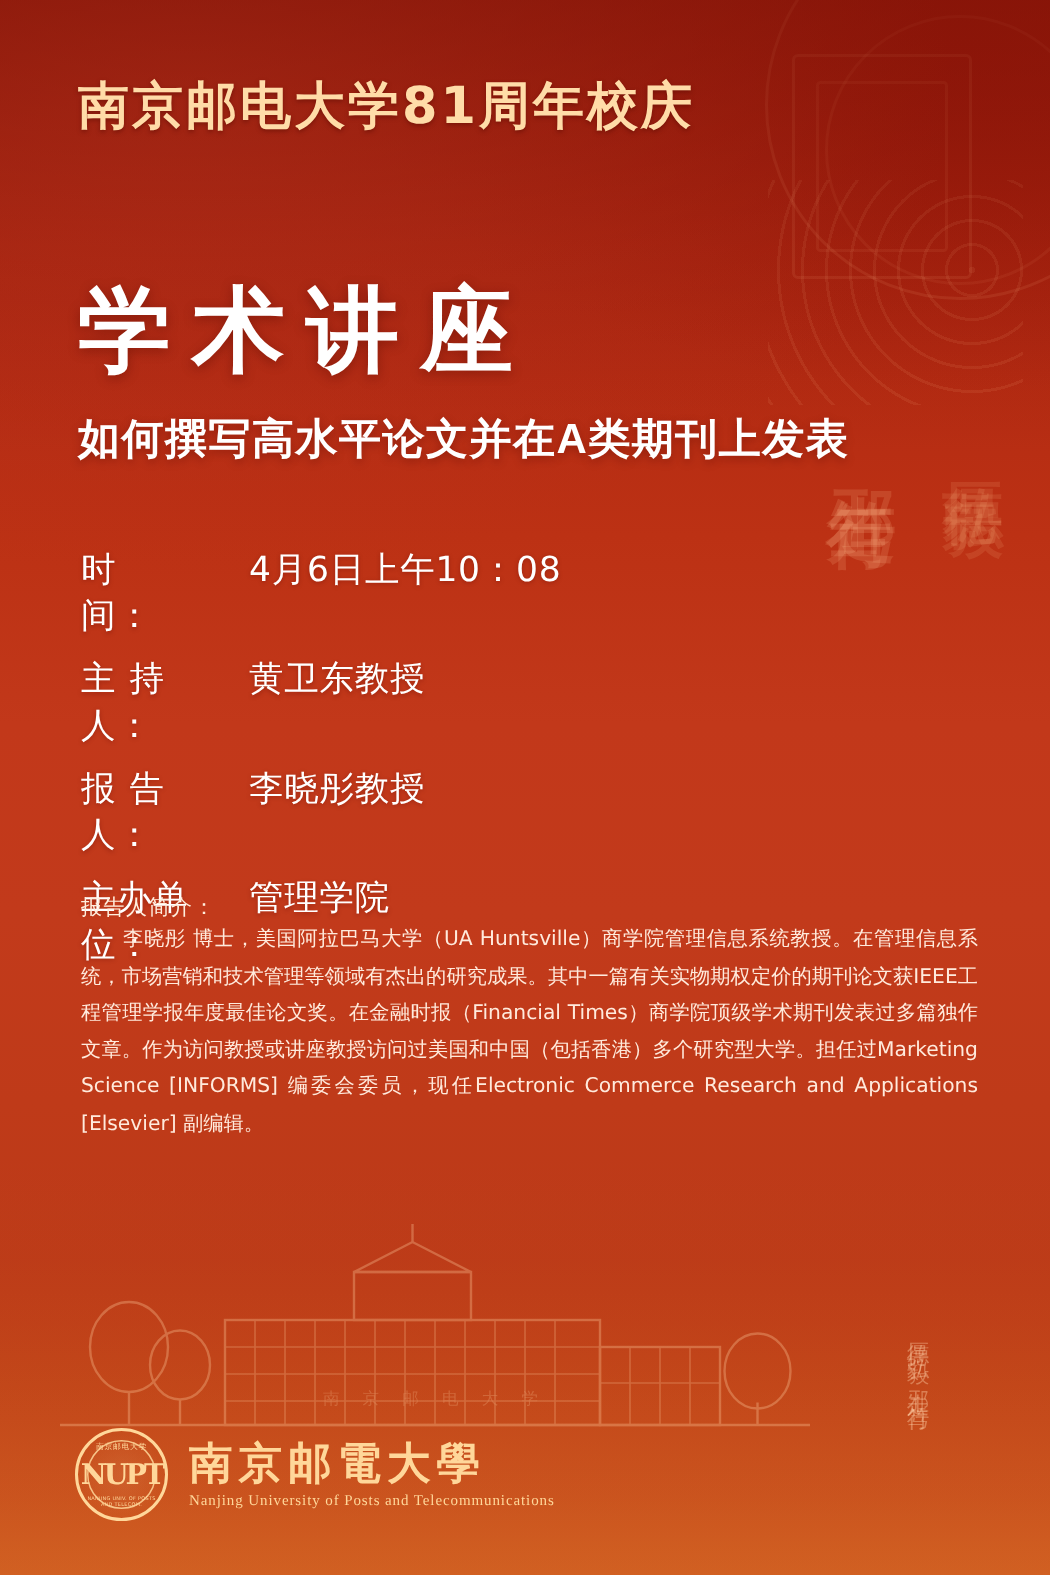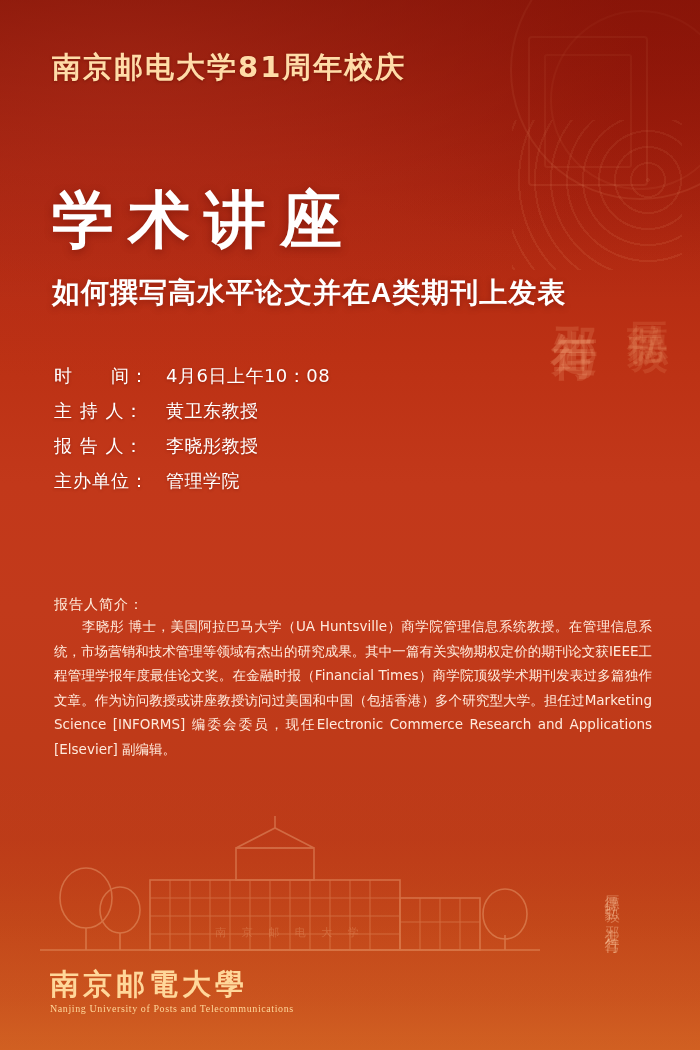--- a/index.html
+++ b/index.html
@@ -106,21 +106,21 @@
       repeating-radial-gradient(circle at 80% 40%, rgba(255,180,130,0.10) 0 2px, rgba(255,180,130,0) 2px 16px);
     pointer-events: none;
   }
 
   
   .anniv {
     position: absolute;
     left: 52px;
     top: 48px;
     font-family: "DejaVu Sans", "Liberation Sans", sans-serif;
-    font-size: 29px;
+    font-size: 34px;
     font-weight: 700;
     letter-spacing: 2px;
     color: #ffdca8;
     text-shadow: 0 1px 3px rgba(90,10,0,0.5);
     white-space: nowrap;
   }
 
   
   .title-main {
     position: absolute;
@@ -151,21 +151,21 @@
   .info {
     position: absolute;
     left: 54px;
     top: 364px;
     width: 440px;
   }
   .info-row {
     display: flex;
     align-items: baseline;
     margin-bottom: 11px;
-    font-size: 18px;
+    font-size: 23px;
     color: #ffffff;
     font-family: "DejaVu Sans", "Liberation Sans", sans-serif;
     text-shadow: 0 1px 3px rgba(90,10,0,0.35);
   }
   .info-label {
     width: 112px;
     flex: none;
     letter-spacing: 1px;
   }
   .info-value { letter-spacing: 0.5px; }
@@ -378,19 +378,24 @@
 
       <ellipse cx="505" cy="112" rx="22" ry="25"></ellipse>
       <line x1="505" y1="133" x2="505" y2="148"></line>
     </g>
     <text x="290" y="134" text-anchor="middle" font-family="DejaVu Serif, serif" font-size="11" fill="#ffcfa0" opacity="0.55" letter-spacing="6">南 京 邮 电 大 学</text>
   </svg>
 
   <div class="calli-bottom">厚德 弘毅　邪走 笃行</div>
 
   <div class="logo-row">
+    <div class="crest">
+      <div class="crest-top-text">南京邮电大学</div>
+      <div class="crest-inner">NUPT</div>
+      <div class="crest-bot-text">NANJING UNIV. OF POSTS AND TELECOM.</div>
+    </div>
     <div>
       <div class="wordmark-cn">南京邮電大學</div>
       <div class="wordmark-en">Nanjing University of  Posts and Telecommunications</div>
     </div>
   </div>
 
 </div>
 
 </body></html>

